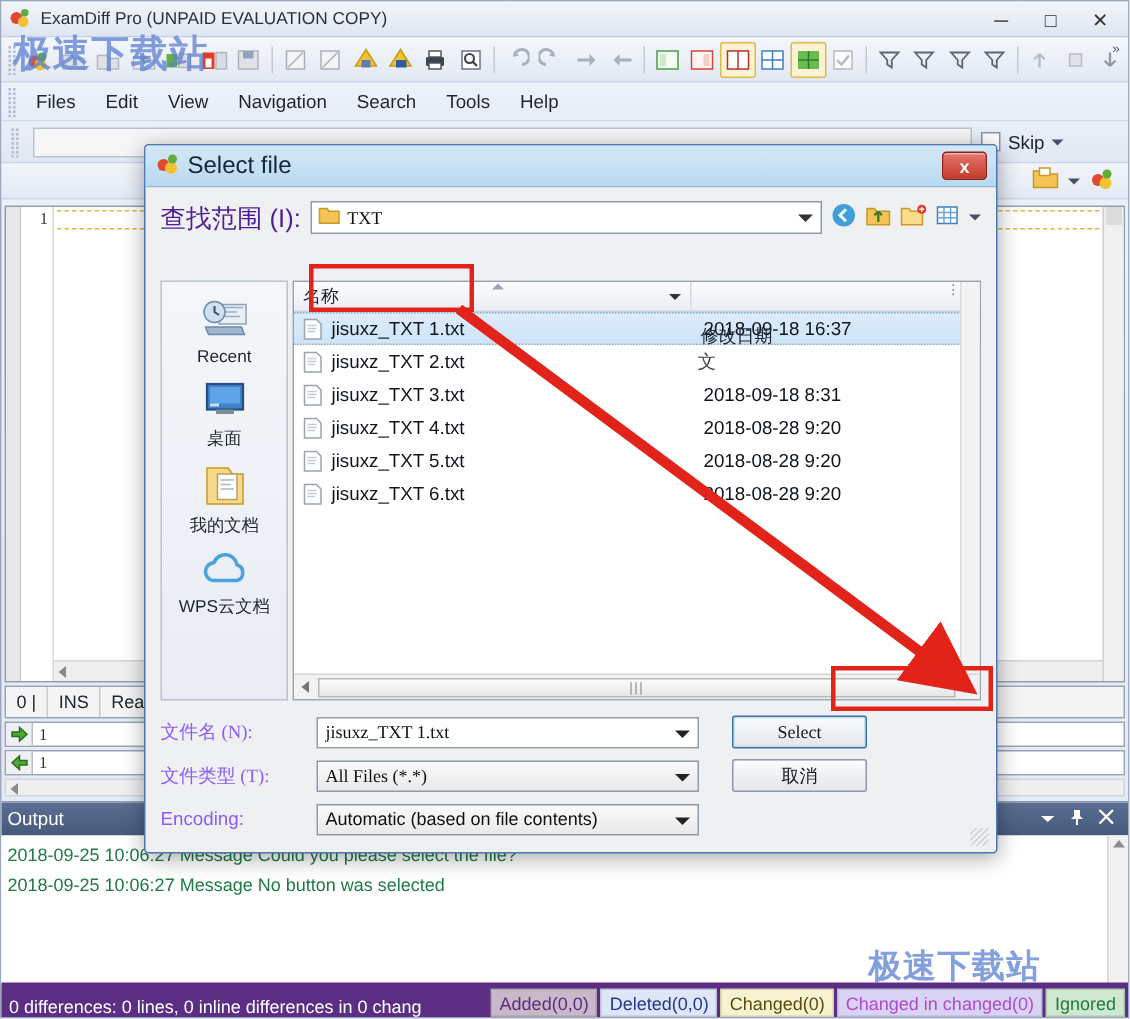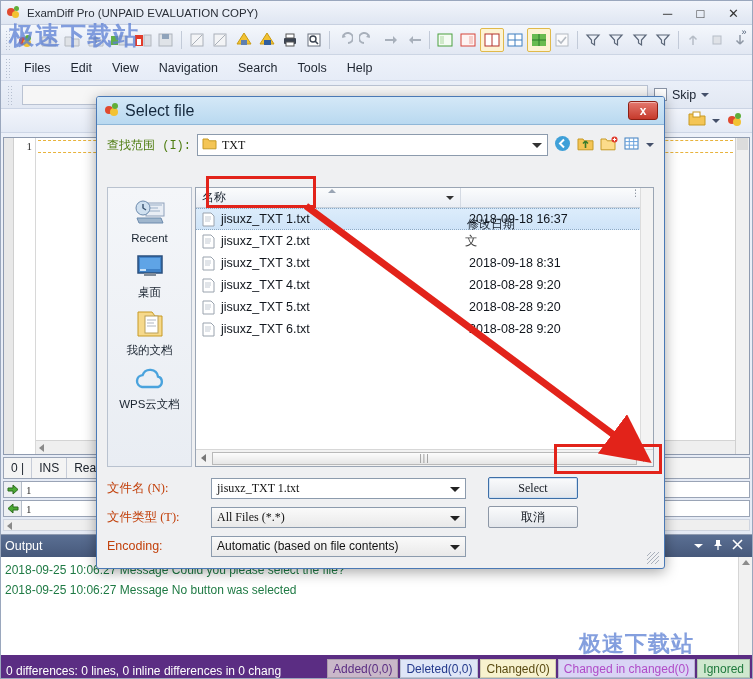--- a/index.html
+++ b/index.html
@@ -125,21 +125,21 @@
     border-bottom:1px solid #8fb7d8;border-radius:2px 2px 0 0;display:flex;align-items:center;padding-left:7px;
     position:relative;}
   .dlg-title .t{font-size:16px;color:#14283c;margin-left:5px;}
   .dlg-close{position:absolute;right:6px;top:4px;width:30px;height:19px;border-radius:3px;
     background:linear-gradient(#e4786e,#c63a2c);border:1px solid #8d2015;color:#fff;
     display:flex;align-items:center;justify-content:center;font-size:12px;font-weight:bold;
     box-shadow:inset 0 1px 0 rgba(255,255,255,.45);}
   .dlg-body{position:absolute;left:0;right:0;top:28px;bottom:0;padding:8px 10px;}
 
   .lookin{display:flex;align-items:center;gap:6px;height:24px;margin-bottom:6px;}
-  .lookin-lbl{font-family:Liberation Mono, monospace;font-size:12px;color:#4d7c0f;min-width:78px;}
+  .lookin-lbl{font-family:Liberation Sans, sans-serif;font-size:17px;color:#4c1d95;min-width:78px;}
   .combo{flex:1;height:22px;background:#fff;border:1px solid #8c9bad;display:flex;align-items:center;
          padding:0 4px;gap:5px;position:relative;}
   .combo .cv{font-family:"Liberation Serif",serif;font-size:12px;color:#111;}
   .combo .dd{position:absolute;right:5px;top:8px;width:0;height:0;border-left:5px solid transparent;
             border-right:5px solid transparent;border-top:5px solid #333;}
   .navicons{display:flex;align-items:center;gap:6px;}
 
   
   .browser{position:absolute;left:10px;right:10px;top:62px;height:280px;display:flex;}
   .places{width:85px;background:linear-gradient(#f4f6f9,#e9edf3);border:1px solid #b9c2cf;
@@ -168,21 +168,21 @@
               border-right:5px solid #777;margin-left:5px;}
   .ls-arrow-r{width:0;height:0;border-top:4px solid transparent;border-bottom:4px solid transparent;
               border-left:5px solid #777;margin-left:auto;margin-right:5px;}
   .ls-thumb{flex:1;height:13px;margin:0 6px;background:linear-gradient(#fcfcfc,#e6e6e6);border:1px solid #b9b9b9;
             display:flex;align-items:center;justify-content:center;color:#8a8a8a;font-size:9px;letter-spacing:1px;}
   .listvs{position:absolute;right:0;top:0;bottom:17px;width:13px;background:#f3f3f3;border-left:1px solid #dcdcdc;}
 
   
   .form{position:absolute;left:10px;right:10px;top:350px;}
   .frow{display:flex;align-items:center;height:26px;margin-bottom:3px;gap:6px;}
-  .flabel{width:98px;font-size:12.5px;color:#c2410c;}
+  .flabel{width:98px;font-size:12.5px;color:#8b5cf6;}
   .flabel.serif{font-family:"Liberation Serif",serif;}
   .fcombo{width:255px;height:21px;background:#fff;border:1px solid #8c9bad;position:relative;
           display:flex;align-items:center;padding:0 18px 0 5px;font-family:"Liberation Serif",serif;font-size:12px;color:#111;}
   .fcombo.gray{background:linear-gradient(#fafafa,#e9e9e9);}
   .fcombo.sans{font-family:"Liberation Sans",sans-serif;}
   .fcombo .dd{position:absolute;right:5px;top:8px;width:0;height:0;border-left:5px solid transparent;
     border-right:5px solid transparent;border-top:5px solid #222;}
   .fbtn{width:90px;height:22px;margin-left:16px;background:linear-gradient(#fafbfc,#e3e6eb);
         border:1px solid #8d97a6;border-radius:2px;display:flex;align-items:center;justify-content:center;
         font-size:12px;color:#131820;}

